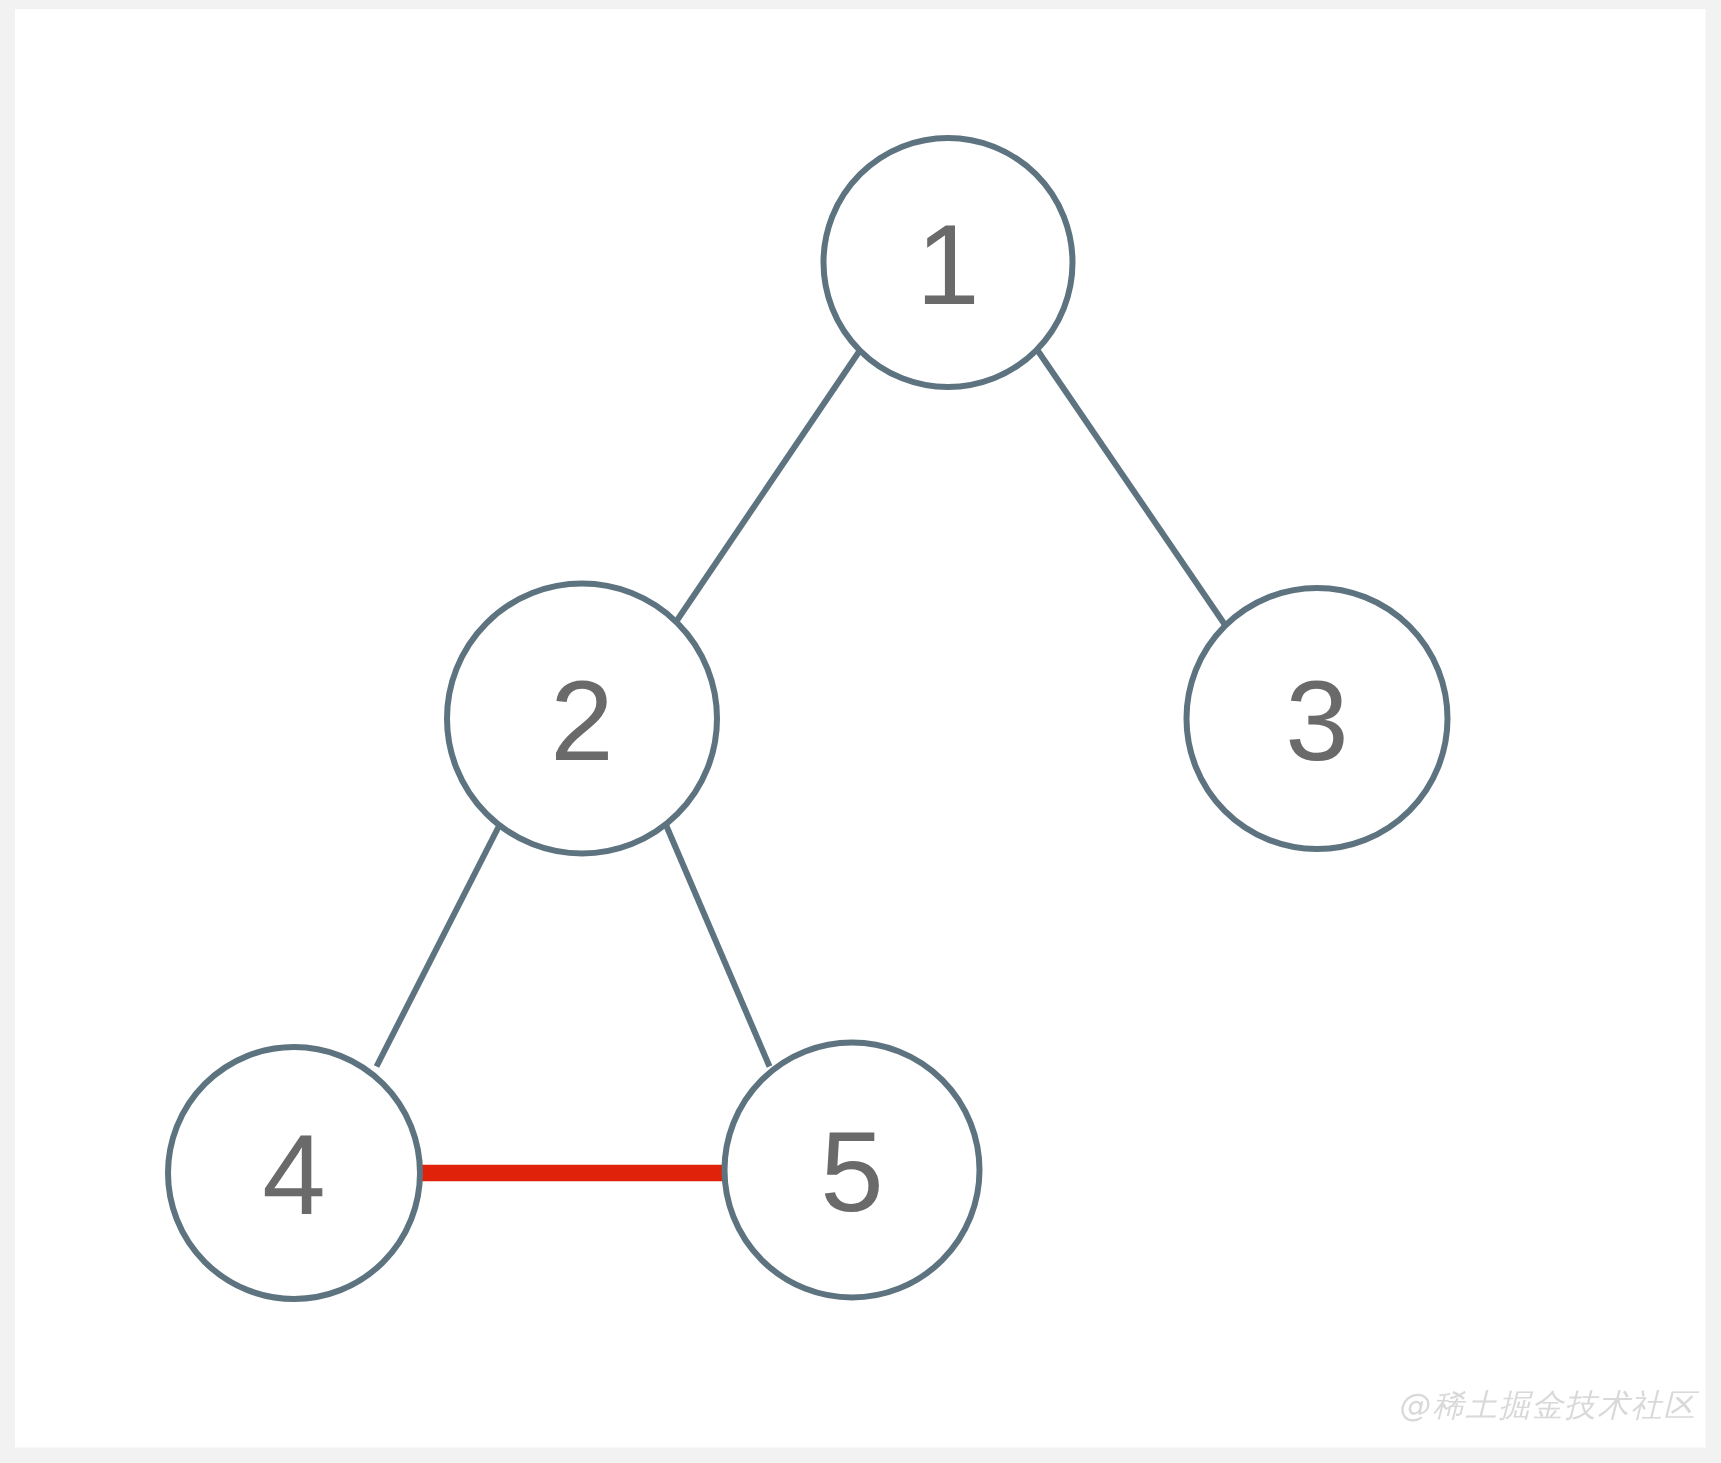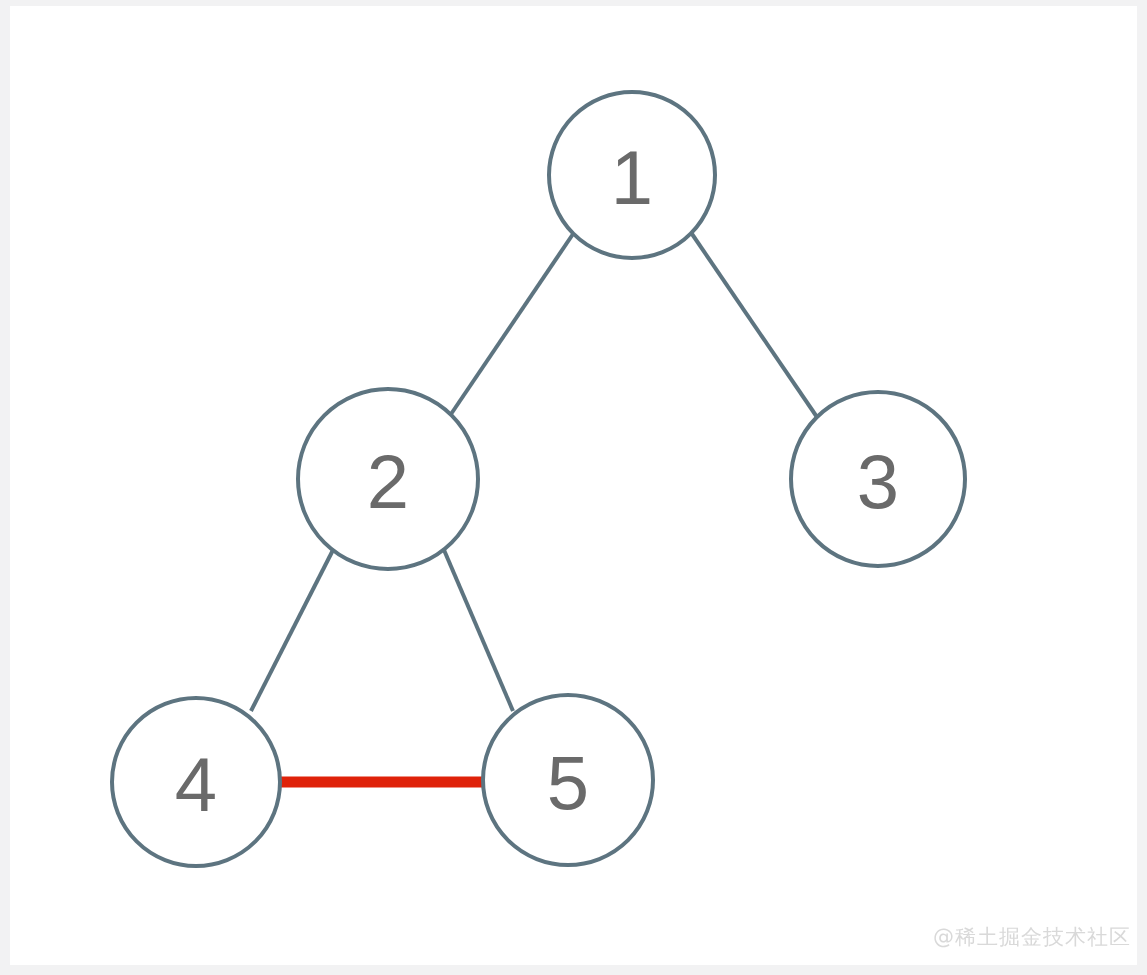--- a/index.html
+++ b/index.html
@@ -57,20 +57,21 @@
   .watermark {
     position: absolute;
     right: 16px;
     bottom: 24px;
     color: #d9d9d9;
     font-size: 21px;
     font-family: "DejaVu Sans", sans-serif;
     letter-spacing: 1px;
     white-space: nowrap;
     user-select: none;
+    font-style: italic;
   }
 </style>
 </head>
 <body>
 
 <div id="stage">
   <div id="card"></div>
 
   <svg id="graph" viewBox="0 0 1147 975">
     <g id="edges-layer">

